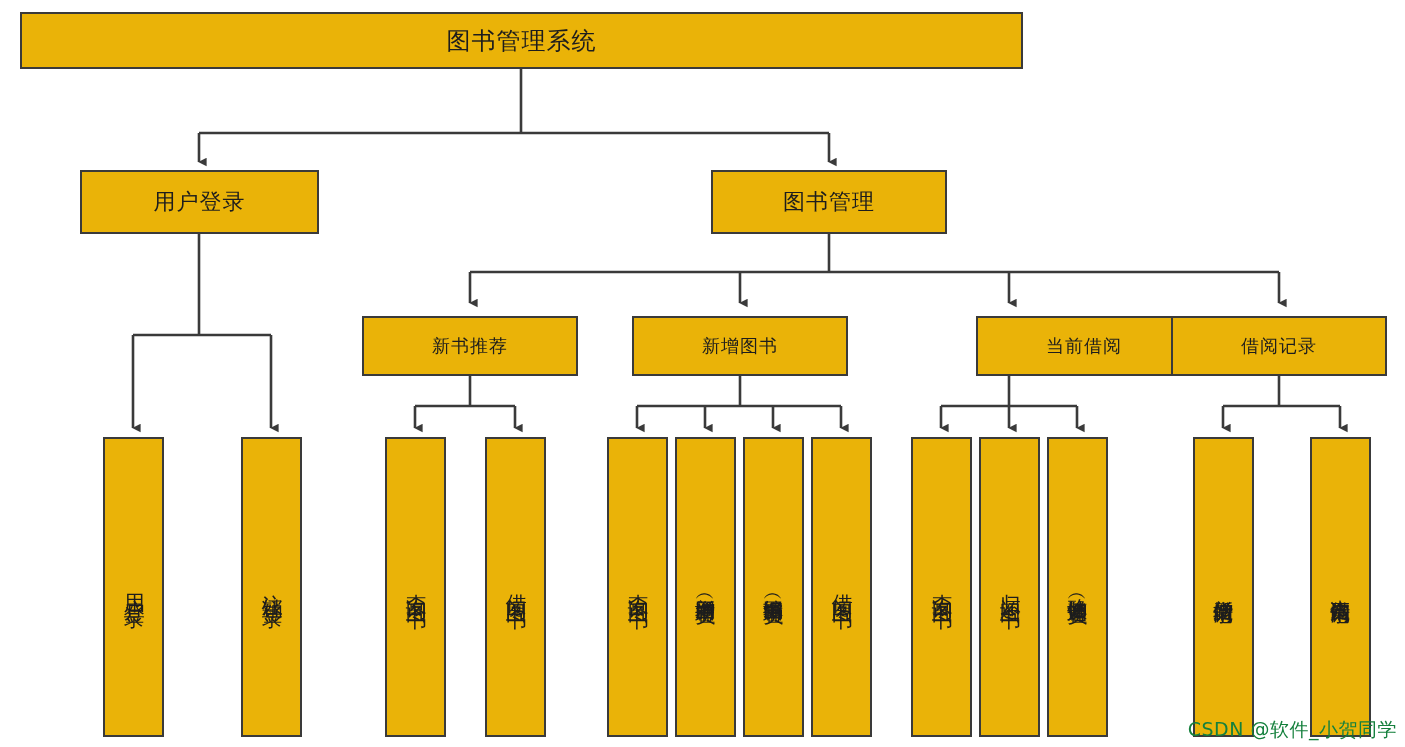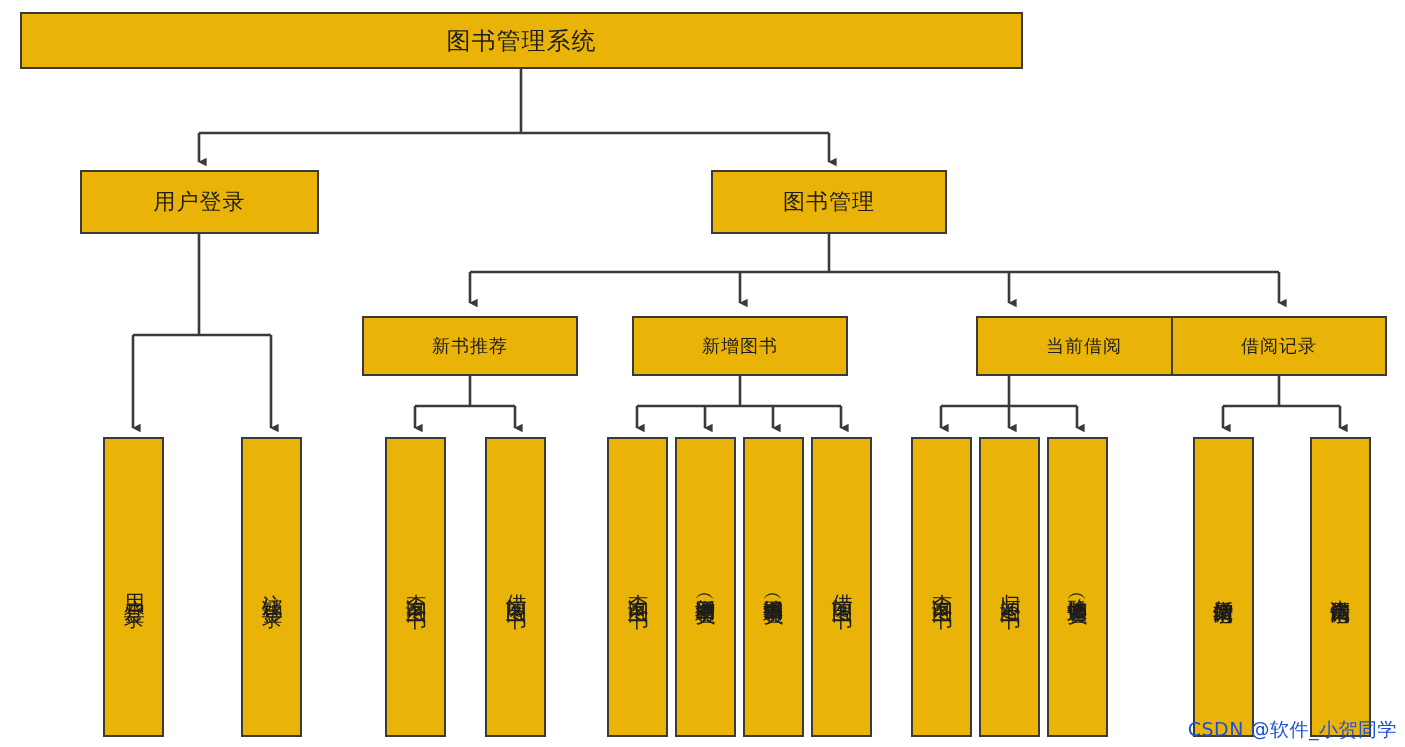--- a/index.html
+++ b/index.html
@@ -65,21 +65,21 @@
   }
   .vtext.tight {
     letter-spacing: 1px;
     font-size: 20px;
   }
   .watermark {
     position: absolute;
     right: 8px;
     bottom: 4px;
     font-size: 19px;
-    color: #1d4ed8;
+    color: #15803d;
     white-space: nowrap;
     letter-spacing: 0.5px;
   }
 </style>
 </head>
 <body>
 
 <div id="canvas">
 
   <svg id="edges" viewBox="0 0 1405 747" xmlns="http://www.w3.org/2000/svg">

